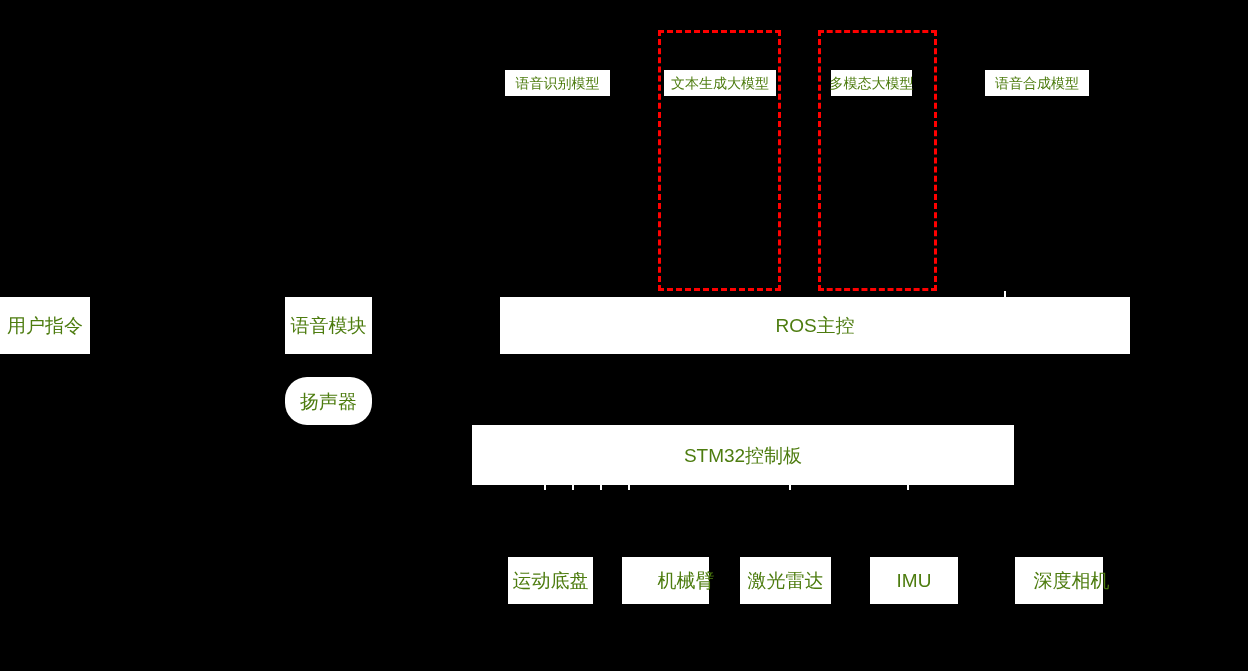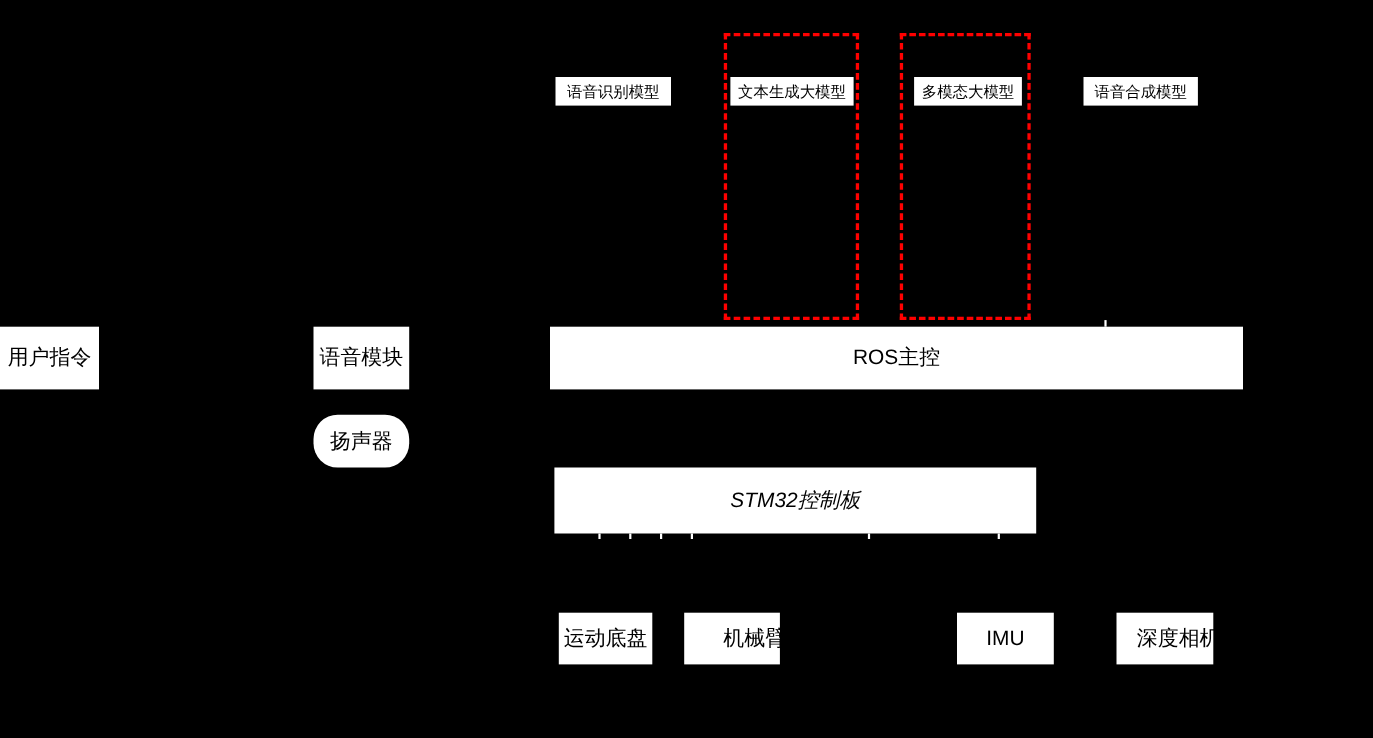--- a/index.html
+++ b/index.html
@@ -11,21 +11,21 @@
       position: relative;
       width: 1248px;
       height: 671px;
       background: #000000;
       font-family: "Liberation Sans", "DejaVu Sans", sans-serif;
       overflow: hidden;
     }
     .node {
       position: absolute;
       background: #ffffff;
-      color: #000000;
+      color: #4d7c0f;
       display: flex;
       align-items: center;
       justify-content: center;
       font-size: 14px;
       line-height: 1;
       white-space: nowrap;
       box-sizing: border-box;
       z-index: 2;
     }
     .node.md { font-size: 19px; }
@@ -45,32 +45,33 @@
 </head>
 <body>
 
 <div class="canvas">
 
   <div class="dashed-box" style="left:658px; top:30px; width:123px; height:261px;"></div>
   <div class="dashed-box" style="left:818px; top:30px; width:119px; height:261px;"></div>
 
   <div class="node" style="left:505px; top:70px; width:105px; height:26px;">语音识别模型</div>
   <div class="node" style="left:664px; top:70px; width:112px; height:26px;">文本生成大模型</div>
-  <div class="node" style="left:831px; top:70px; width:98px; height:26px;">多模态大模型</div>
+  <div class="node" style="left:831px; top:70px; width:81px; height:26px;">多模态大模型</div>
   <div class="node" style="left:985px; top:70px; width:104px; height:26px;">语音合成模型</div>
 
   <div class="node md" style="left:0px; top:297px; width:90px; height:57px;">用户指令</div>
   <div class="node md" style="left:285px; top:297px; width:87px; height:57px;">语音模块</div>
   <div class="node md" style="left:500px; top:297px; width:630px; height:57px;">ROS主控</div>
   <div class="node md" style="left:285px; top:377px; width:87px; height:48px;border-radius:22px;">扬声器</div>
 
-  <div class="node md" style="left:504px; top:425px; width:438px; height:60px;font-style:italic;">STM32控制板</div>
+  <div class="node md" style="left:472px; top:425px; width:542px; height:60px;">STM32控制板</div>
 
   <div class="node md" style="left:508px; top:557px; width:85px; height:47px;">运动底盘</div>
   <div class="node md" style="left:622px; top:557px; width:87px; height:47px;padding-left:41px;">机械臂</div>
+  <div class="node md" style="left:740px; top:557px; width:91px; height:47px;">激光雷达</div>
   <div class="node md" style="left:870px; top:557px; width:88px; height:47px;">IMU</div>
   <div class="node md" style="left:1015px; top:557px; width:88px; height:47px;padding-left:25px;">深度相机</div>
 
   <div class="stub" style="left:544px; top:485px; width:2px; height:5px;"></div>
   <div class="stub" style="left:572px; top:485px; width:2px; height:5px;"></div>
   <div class="stub" style="left:600px; top:485px; width:2px; height:5px;"></div>
   <div class="stub" style="left:628px; top:485px; width:2px; height:5px;"></div>
   <div class="stub" style="left:789px; top:485px; width:2px; height:5px;"></div>
   <div class="stub" style="left:907px; top:485px; width:2px; height:5px;"></div>
   <div class="stub" style="left:1004px; top:291px; width:2px; height:6px;"></div>

